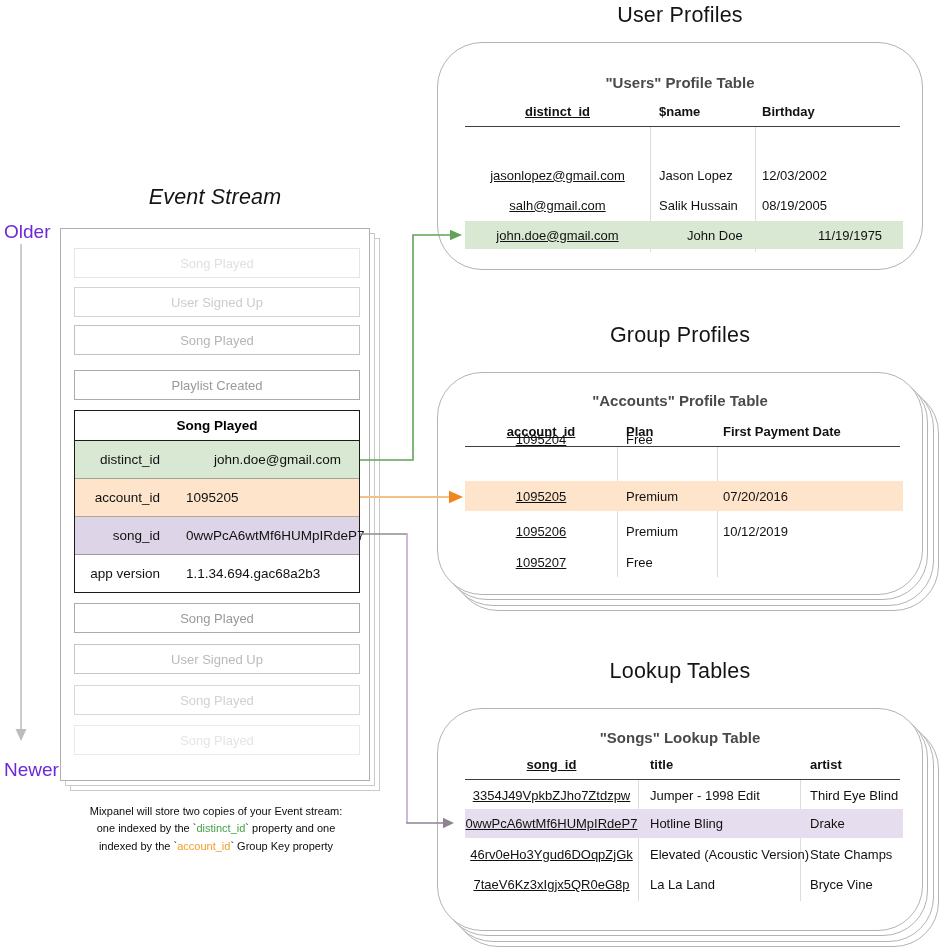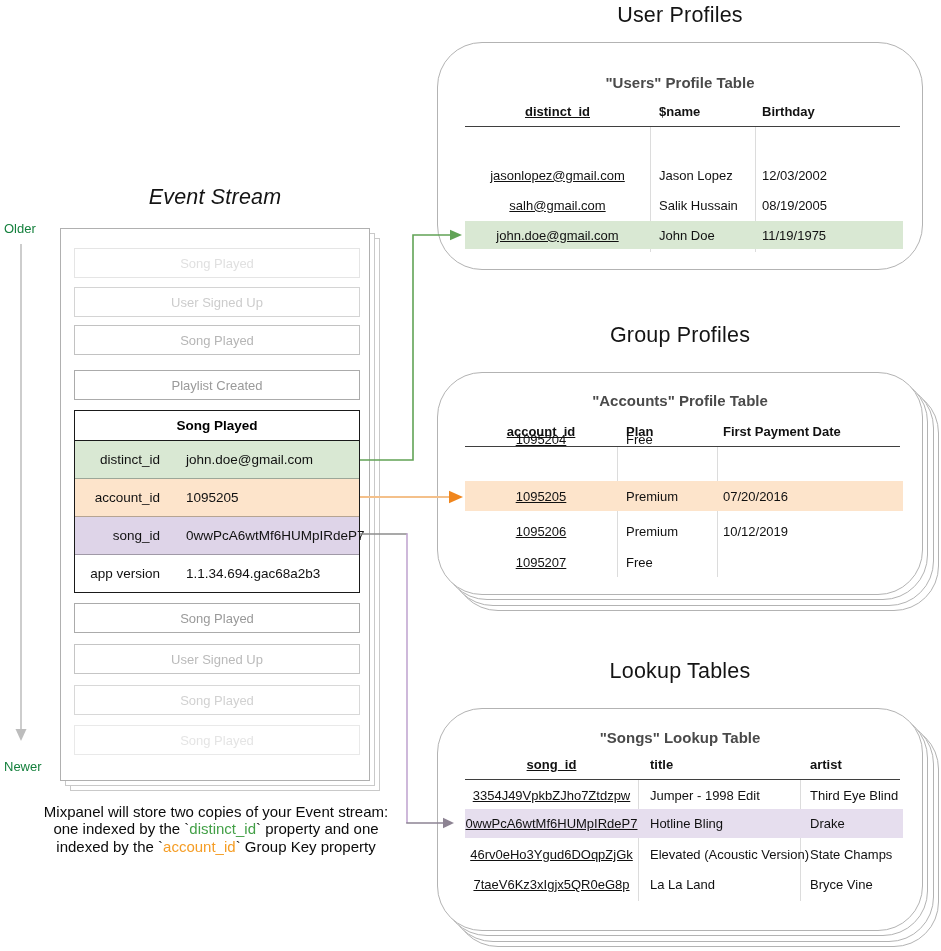--- a/index.html
+++ b/index.html
@@ -1,40 +1,40 @@
 <!DOCTYPE html>
 <html><head>
 <meta charset="utf-8">
 <style>
   html,body{margin:0;padding:0;background:#fff;}
   #canvas{position:relative;width:941px;height:951px;background:#fff;overflow:hidden;
           font-family:"Liberation Sans", sans-serif;color:#111;}
   .abs{position:absolute;}
   .section-title{font-size:21.5px;color:#141414;text-align:center;letter-spacing:.2px;}
-  .dir-label{font-size:13px;color:#15803d;text-align:center;}
+  .dir-label{font-size:19px;color:#6d28d9;text-align:center;}
   
   .stack-rect{position:absolute;width:308px;height:551px;background:#fff;border:1px solid #c9c9c9;}
   .stack-rect.main{border:1px solid #b0b0b0;}
   .evbox{position:absolute;left:74px;width:286px;height:30px;box-sizing:border-box;
          border:1px solid #ababab;background:#fff;color:#9a9a9a;font-size:13px;
          display:flex;align-items:center;justify-content:center;}
   .ev-card{position:absolute;left:74px;top:410px;width:286px;box-sizing:border-box;
            border:1px solid #1a1a1a;background:#fff;}
   .ev-card-header{height:29px;border-bottom:1px solid #1a1a1a;display:flex;align-items:center;
                   justify-content:center;font-size:13.5px;font-weight:bold;color:#000;background:#fff;}
   .ev-prop{height:37px;display:flex;align-items:center;font-size:13.5px;color:#111;
            border-bottom:1px solid rgba(0,0,0,0.28);}
   .ev-prop:last-child{border-bottom:none;}
   .ev-key{width:85px;text-align:right;flex:none;}
   .ev-val{margin-left:26px;white-space:nowrap;}
-  .bg-green{background:#d9e8d3;}
+  .bg-green{background:#d9e8d3;gap:28px;}
   .bg-orange{background:#fde4cb;}
   .bg-purple{background:#ded4e8;}
   .bg-purple-lt{background:#e6deee;}
-  .caption{font-size:15px;line-height:17.4px;text-align:center;color:#0b0b0b;}
+  .caption{font-size:11px;line-height:17.4px;text-align:center;color:#0b0b0b;}
   .code-green{color:#43a047;}
   .code-orange{color:#f59d25;}
   
   .card{position:absolute;width:486px;background:#fff;border:1.5px solid #b3b3b3;border-radius:45px;box-sizing:border-box;}
   .card-title{position:absolute;width:486px;text-align:center;font-size:15px;font-weight:bold;color:#4a4a4a;}
   .thead{position:absolute;left:465px;width:437px;display:flex;align-items:center;font-size:13px;font-weight:bold;color:#111;}
   .trow{position:absolute;left:465px;width:438px;display:flex;align-items:center;font-size:13px;color:#111;}
   .rule{position:absolute;left:465px;width:435px;height:0;border-top:1px solid #3f3f3f;}
   .vsep{position:absolute;width:1px;background:#dcdcdc;}
   .und{text-decoration:underline;}

